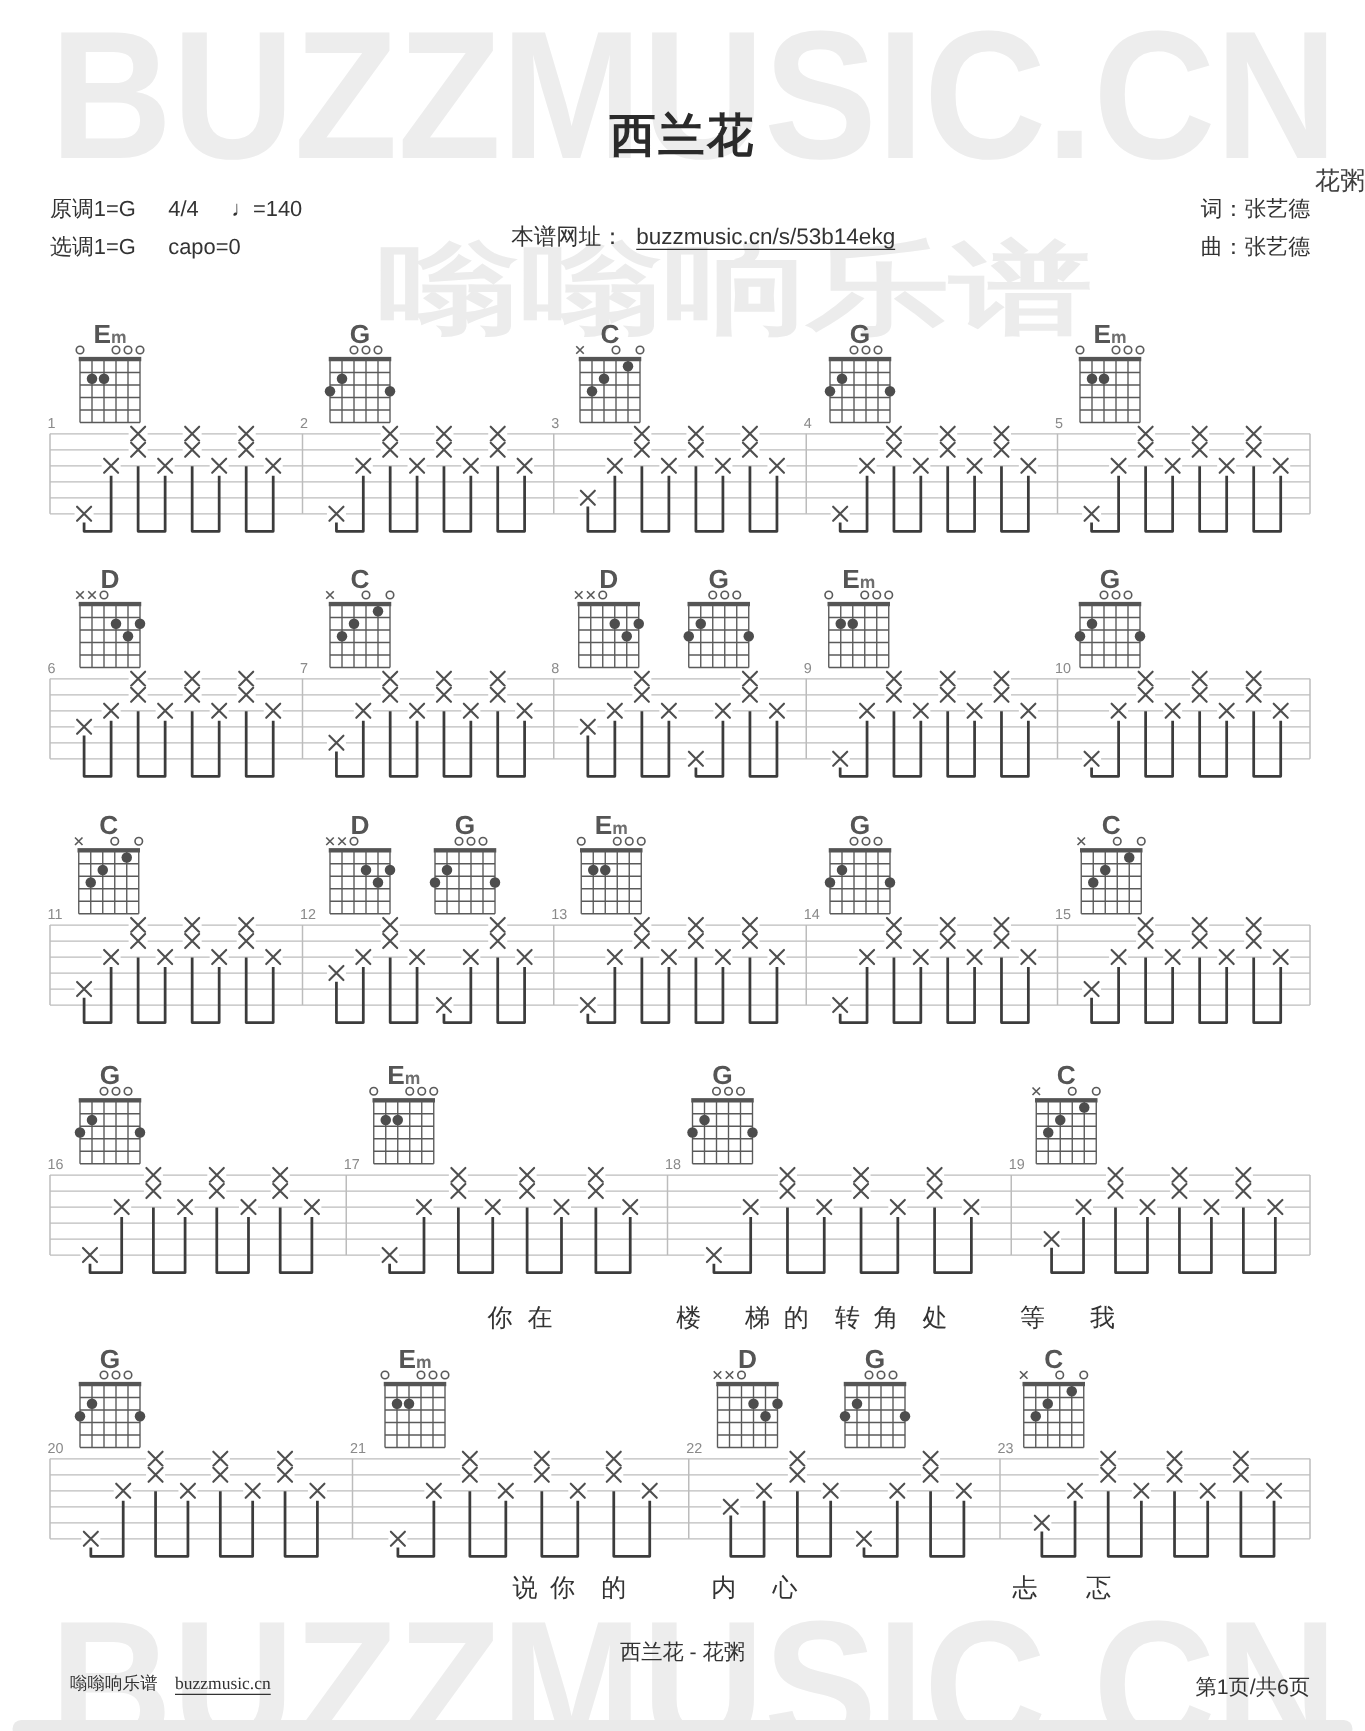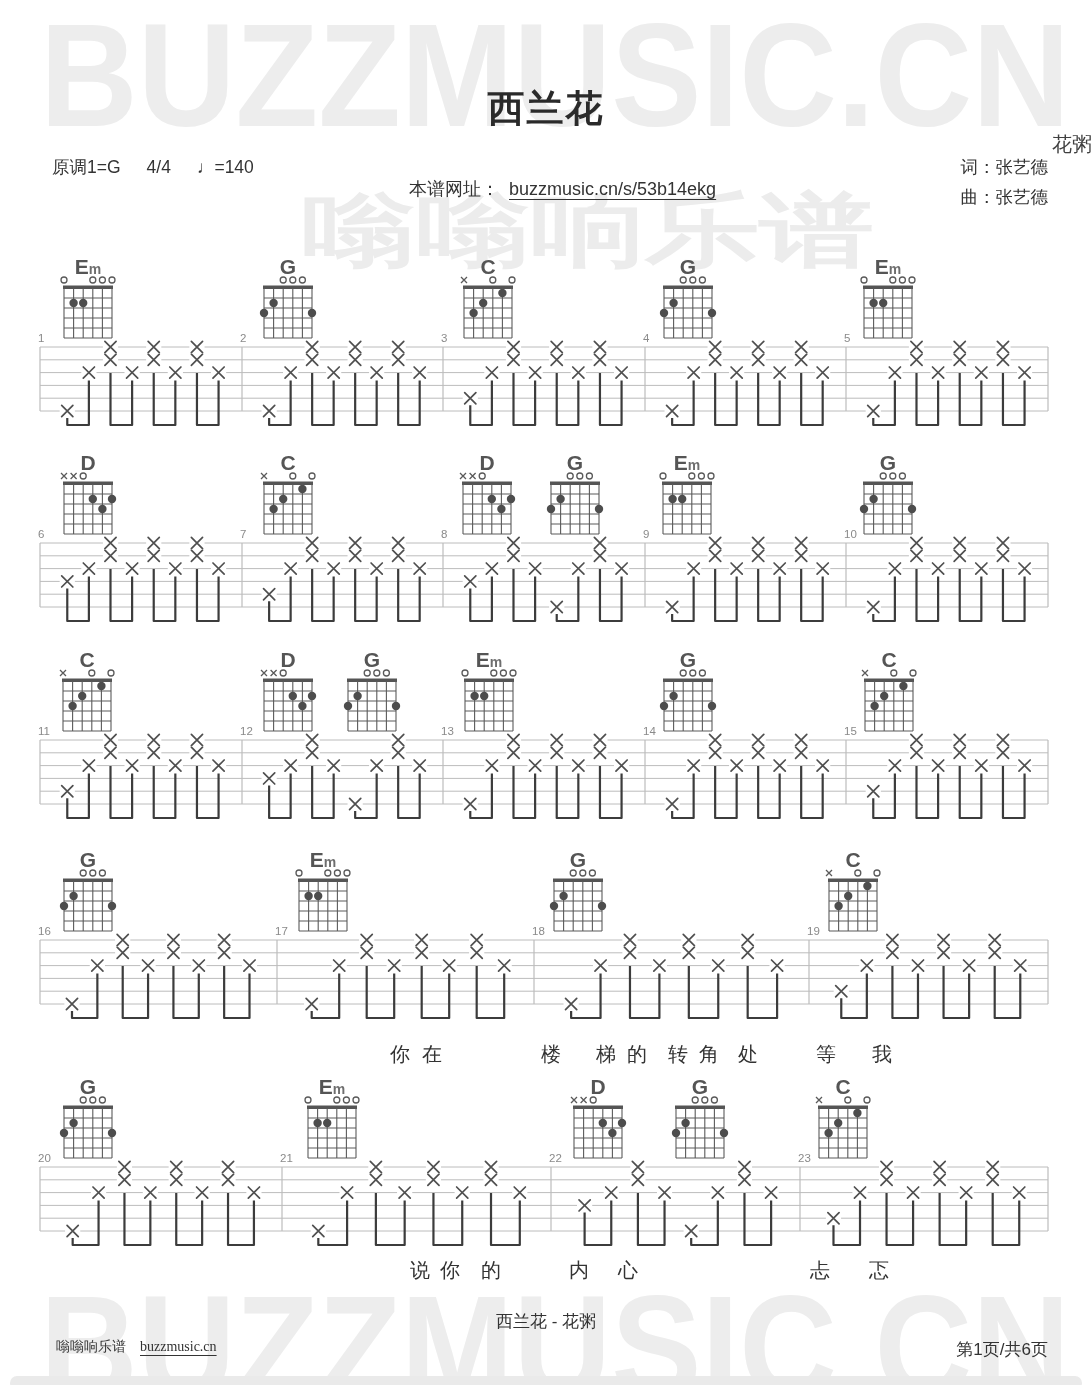--- a/index.html
+++ b/index.html
@@ -5,21 +5,21 @@
   html,body{margin:0;padding:0;background:#ffffff;}
   .page{position:relative;width:1092px;height:1385px;background:#ffffff;overflow:hidden;
         font-family:"Liberation Sans","DejaVu Sans",sans-serif;}
   #score-svg{position:absolute;left:0;top:0;z-index:1;}
   .hdr,.ftr{position:absolute;left:0;top:0;width:100%;z-index:2;}
   .title{position:absolute;left:0;top:84px;width:100%;text-align:center;
          font-size:37px;font-weight:bold;color:#2a2a2a;letter-spacing:2px;}
   .artist{position:absolute;left:0;top:131px;width:100%;text-align:right;
           font-size:20px;color:#404040;}
   .meta-left{position:absolute;left:40px;top:152px;font-size:17.5px;color:#333;}
-  .meta-row{height:30px;line-height:30px;margin-left:12px;}
+  .meta-row{height:30px;line-height:30px;}
   .meta-row span{margin-right:26px;}
   .url-line{position:absolute;left:373px;top:176px;font-size:18px;color:#333;height:26px;line-height:26px;margin-left:36px;}
   .url-line .link{margin-left:10px;}
   .meta-right{position:absolute;right:44px;top:152px;font-size:17.5px;color:#333;}
   .meta-right div{height:30px;line-height:30px;}
   .link{color:#333;text-decoration:underline;text-underline-offset:4px;cursor:pointer;}
   .f-left{position:absolute;left:56px;top:1338px;font-size:14px;color:#333;font-family:Liberation Serif, serif;}
   .f-left .link{margin-left:14px;}
   .f-center{position:absolute;left:0;top:1310px;width:100%;text-align:center;font-size:17px;color:#333;}
   .f-right{position:absolute;right:44px;top:1338px;font-size:17px;color:#333;}
@@ -1329,20 +1329,23 @@
     </svg>
 
   <div class="hdr">
     <div class="title">西兰花</div>
     <div class="artist">花粥</div>
 
     <div class="meta-left">
       <div class="meta-row">
         <span>原调1=G</span><span>4/4</span><span>♩=140</span>
       </div>
+      <div class="meta-row">
+        <span>选调1=G</span><span>capo=0</span>
+      </div>
     </div>
 
     <div class="url-line">
       <span>本谱网址：</span><a class="link">buzzmusic.cn/s/53b14ekg</a>
     </div>
 
     <div class="meta-right">
       <div>词：张艺德</div>
       <div>曲：张艺德</div>
     </div>

